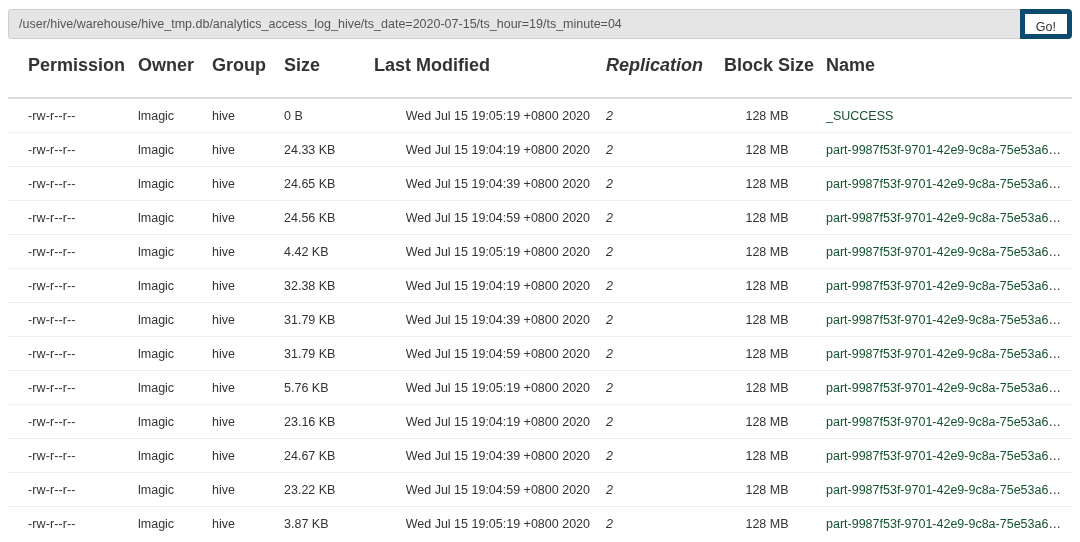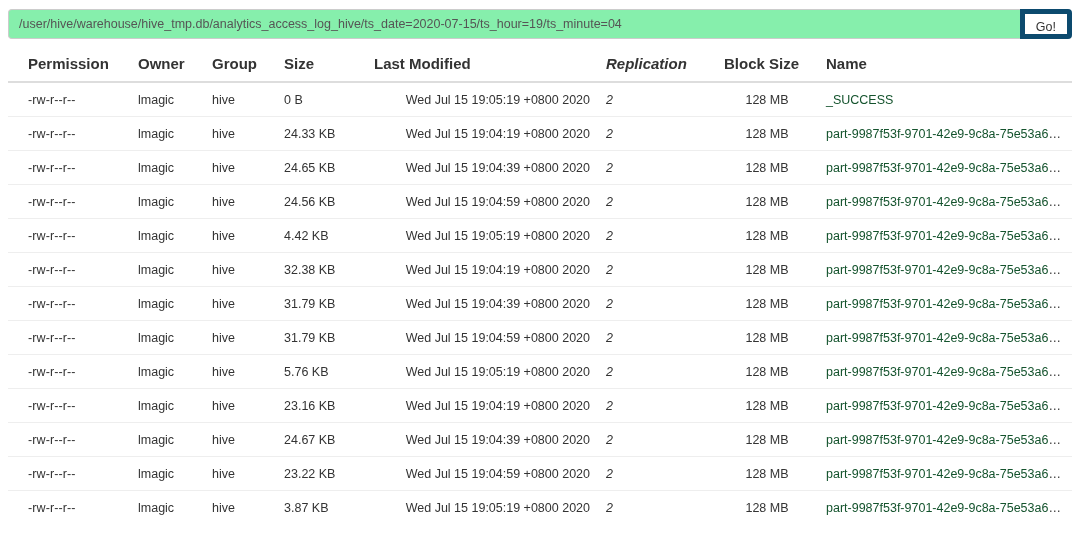--- a/index.html
+++ b/index.html
@@ -34,21 +34,21 @@
     flex: 1 1 auto;
     box-sizing: border-box;
     height: 30px;
     border: 1px solid #cccccc;
     border-right: none;
     border-radius: 4px 0 0 4px;
     padding: 0 10px;
     font-family: "Liberation Sans", sans-serif;
     font-size: 12.5px;
     color: #555555;
-    background: #86efac;
+    background: #e5e5e5;
     outline: none;
     line-height: 28px;
   }
   .go-button {
     box-sizing: border-box;
     flex: 0 0 auto;
     min-width: 46px;
     height: 30px;
     border: 5px solid #0c4a6e;
     border-radius: 0 4px 4px 0;
@@ -69,22 +69,22 @@
   table.fs-table {
     width: 100%;
     border-collapse: collapse;
     font-size: 12.5px;
     table-layout: fixed;
   }
   table.fs-table thead th {
     text-align: left;
     font-weight: bold;
     color: #333333;
-    font-size: 15px;
-    padding: 2px 8px 9px 8px;
+    font-size: 18px;
+    padding: 2px 8px 21px 8px;
     border-bottom: 2px solid #dddddd;
     white-space: nowrap;
     vertical-align: bottom;
   }
   table.fs-table tbody td {
     padding: 9px 8px;
     border-top: 1px solid #eeeeee;
     color: #333333;
     white-space: nowrap;
     overflow: hidden;

